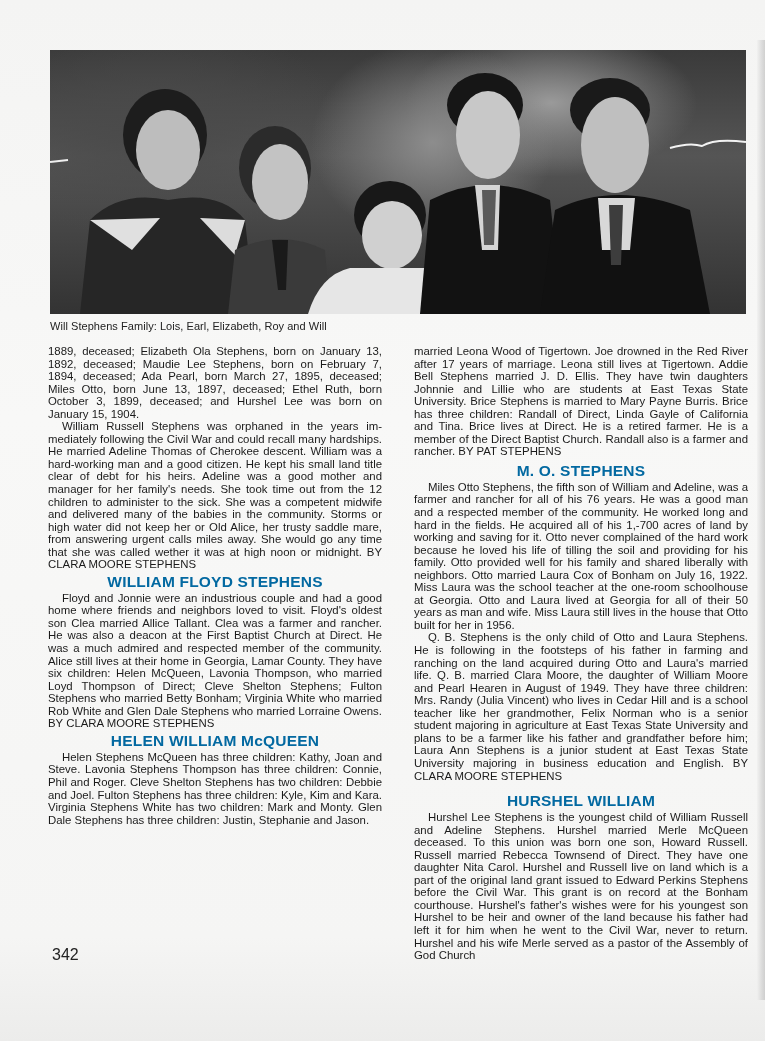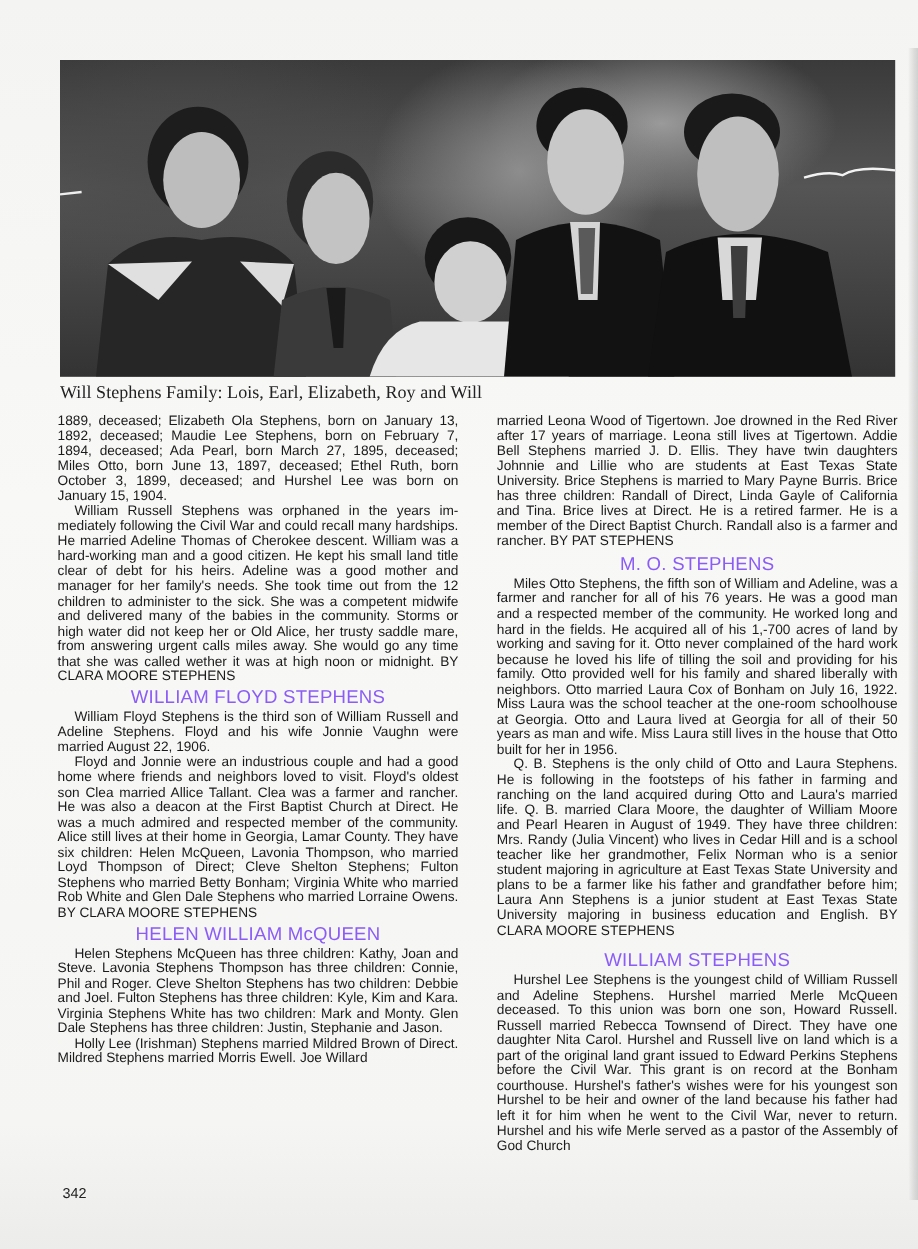--- a/index.html
+++ b/index.html
@@ -23,39 +23,39 @@
     overflow: hidden;
     background:
       radial-gradient(ellipse 25% 55% at 55% 35%, #8d8d8d 0%, rgba(110,110,110,0) 70%),
       radial-gradient(ellipse 30% 40% at 72% 20%, #9a9a9a 0%, rgba(100,100,100,0) 70%),
       radial-gradient(ellipse 40% 60% at 15% 30%, #4a4a4a 0%, rgba(60,60,60,0) 70%),
       linear-gradient(180deg, #3a3a3a 0%, #555 40%, #333 100%);
   }
   .photo svg { position: absolute; inset: 0; width: 100%; height: 100%; }
   .caption {
     position: absolute; left: 50px; top: 320px;
-    font-size: 15px; color: #222; letter-spacing: 0.05px; font-family: Liberation Serif, serif;
+    font-size: 11px; color: #222; letter-spacing: 0.05px;
   }
   .col {
     position: absolute; top: 345px; width: 334px;
     font-size: 11.4px; line-height: 12.55px; text-align: justify;
     hyphens: manual;
   }
   .col.left { left: 48px; }
   .col.right { left: 414px; top: 345px; width: 334px; }
   .col p { margin: 0; text-indent: 0; }
   .col p.ind { text-indent: 14px; }
   .col h2 {
-    margin: 2px 0 1px 0; text-align: center; font-weight: normal;
-    font-size: 15.5px; line-height: 18px; letter-spacing: 0.2px; color: #8b5cf6;
+    margin: 2px 0 1px 0; text-align: center; font-weight: bold;
+    font-size: 15.5px; line-height: 18px; letter-spacing: 0.2px; color: #0369a1;
   }
   .col h2.mo { margin-top: 4px; }
   .col h2.hurshel { margin-top: 10px; }
   .page-number {
-    position: absolute; left: 52px; top: 987px; font-size: 12px; color: #222;
+    position: absolute; left: 52px; top: 946px; font-size: 16px; color: #222;
   }
 </style>
 </head>
 <body>
 
 <div class="page-bg"></div>
 <div class="torn-edge"></div>
 
 <div class="photo" title="Black and white studio portrait of the Will Stephens family">
   <svg viewBox="0 0 696 264" preserveAspectRatio="none">
@@ -102,32 +102,30 @@
   </svg>
 </div>
 
 <div class="caption">Will Stephens Family: Lois, Earl, Elizabeth, Roy and Will</div>
 
 <div class="col left">
   <p>1889, deceased; Elizabeth Ola Stephens, born on January 13, 1892, deceased; Maudie Lee Stephens, born on Febru­ary 7, 1894, deceased; Ada Pearl, born March 27, 1895, de­ceased; Miles Otto, born June 13, 1897, deceased; Ethel Ruth, born October 3, 1899, deceased; and Hurshel Lee was born on January 15, 1904.</p>
   <p class="ind">William Russell Stephens was orphaned in the years im­mediately following the Civil War and could recall many hardships. He married Adeline Thomas of Cherokee de­scent. William was a hard-working man and a good citizen. He kept his small land title clear of debt for his heirs. Adeline was a good mother and manager for her family's needs. She took time out from the 12 children to administer to the sick. She was a competent midwife and delivered many of the ba­bies in the community. Storms or high water did not keep her or Old Alice, her trusty saddle mare, from answering ur­gent calls miles away. She would go any time that she was called wether it was at high noon or midnight.   BY CLARA MOORE STEPHENS</p>
 
   <h2>WILLIAM FLOYD STEPHENS</h2>
-  <p class="ind">William Floyd Stephens is the third son of William Russell and Adeline Stephens. Floyd and his wife Jonnie Vaughn were married August 22, 1906.</p>
   <p class="ind">Floyd and Jonnie were an industrious couple and had a good home where friends and neighbors loved to visit. Floyd's oldest son Clea married Allice Tallant. Clea was a farmer and rancher. He was also a deacon at the First Bap­tist Church at Direct. He was a much admired and respected member of the community. Alice still lives at their home in Georgia, Lamar County. They have six children: Helen McQueen, Lavonia Thompson, who married Loyd Thompson of Direct; Cleve Shelton Stephens; Fulton Stephens who mar­ried Betty Bonham; Virginia White who married Rob White and Glen Dale Stephens who married Lorraine Owens.   BY CLARA MOORE STEPHENS</p>
 
   <h2>HELEN WILLIAM McQUEEN</h2>
   <p class="ind">Helen Stephens McQueen has three children: Kathy, Joan and Steve. Lavonia Stephens Thompson has three children: Connie, Phil and Roger. Cleve Shelton Stephens has two children: Debbie and Joel. Fulton Stephens has three chil­dren: Kyle, Kim and Kara. Virginia Stephens White has two children: Mark and Monty. Glen Dale Stephens has three children: Justin, Stephanie and Jason.</p>
-  <p class="ind">Holly Lee (Irishman) Stephens married Mildred Brown of Direct. Mildred Stephens married Morris Ewell. Joe Willard</p>
 </div>
 
 <div class="col right">
   <p>married Leona Wood of Tigertown. Joe drowned in the Red River after 17 years of marriage. Leona still lives at Tiger­town. Addie Bell Stephens married J. D. Ellis. They have twin daughters Johnnie and Lillie who are students at East Texas State University. Brice Stephens is married to Mary Payne Burris. Brice has three children: Randall of Direct, Linda Gayle of California and Tina. Brice lives at Direct. He is a re­tired farmer. He is a member of the Direct Baptist Church. Randall also is a farmer and rancher.   BY PAT STEPHENS</p>
 
   <h2 class="mo">M. O. STEPHENS</h2>
   <p class="ind">Miles Otto Stephens, the fifth son of William and Adeline, was a farmer and rancher for all of his 76 years. He was a good man and a respected member of the community. He worked long and hard in the fields. He acquired all of his 1,-700 acres of land by working and saving for it. Otto never complained of the hard work because he loved his life of till­ing the soil and providing for his family. Otto provided well for his family and shared liberally with neighbors. Otto mar­ried Laura Cox of Bonham on July 16, 1922. Miss Laura was the school teacher at the one-room schoolhouse at Georgia. Otto and Laura lived at Georgia for all of their 50 years as man and wife. Miss Laura still lives in the house that Otto built for her in 1956.</p>
   <p class="ind">Q. B. Stephens is the only child of Otto and Laura Ste­phens. He is following in the footsteps of his father in farm­ing and ranching on the land acquired during Otto and Laura's married life. Q. B. married Clara Moore, the daugh­ter of William Moore and Pearl Hearen in August of 1949. They have three children: Mrs. Randy (Julia Vincent) who lives in Cedar Hill and is a school teacher like her grand­mother, Felix Norman who is a senior student majoring in agriculture at East Texas State University and plans to be a farmer like his father and grandfather before him; Laura Ann Stephens is a junior student at East Texas State Univer­sity majoring in business education and English.   BY CLARA MOORE STEPHENS</p>
 
-  <h2 class="hurshel">WILLIAM STEPHENS</h2>
+  <h2 class="hurshel">HURSHEL WILLIAM</h2>
   <p class="ind">Hurshel Lee Stephens is the youngest child of William Russell and Adeline Stephens. Hurshel married Merle McQueen deceased. To this union was born one son, How­ard Russell. Russell married Rebecca Townsend of Direct. They have one daughter Nita Carol. Hurshel and Russell live on land which is a part of the original land grant issued to Edward Perkins Stephens before the Civil War. This grant is on record at the Bonham courthouse. Hurshel's father's wishes were for his youngest son Hurshel to be heir and owner of the land because his father had left it for him when he went to the Civil War, never to return. Hurshel and his wife Merle served as a pastor of the Assembly of God Church</p>
 </div>
 
 <div class="page-number">342</div>
 
 </body></html>

